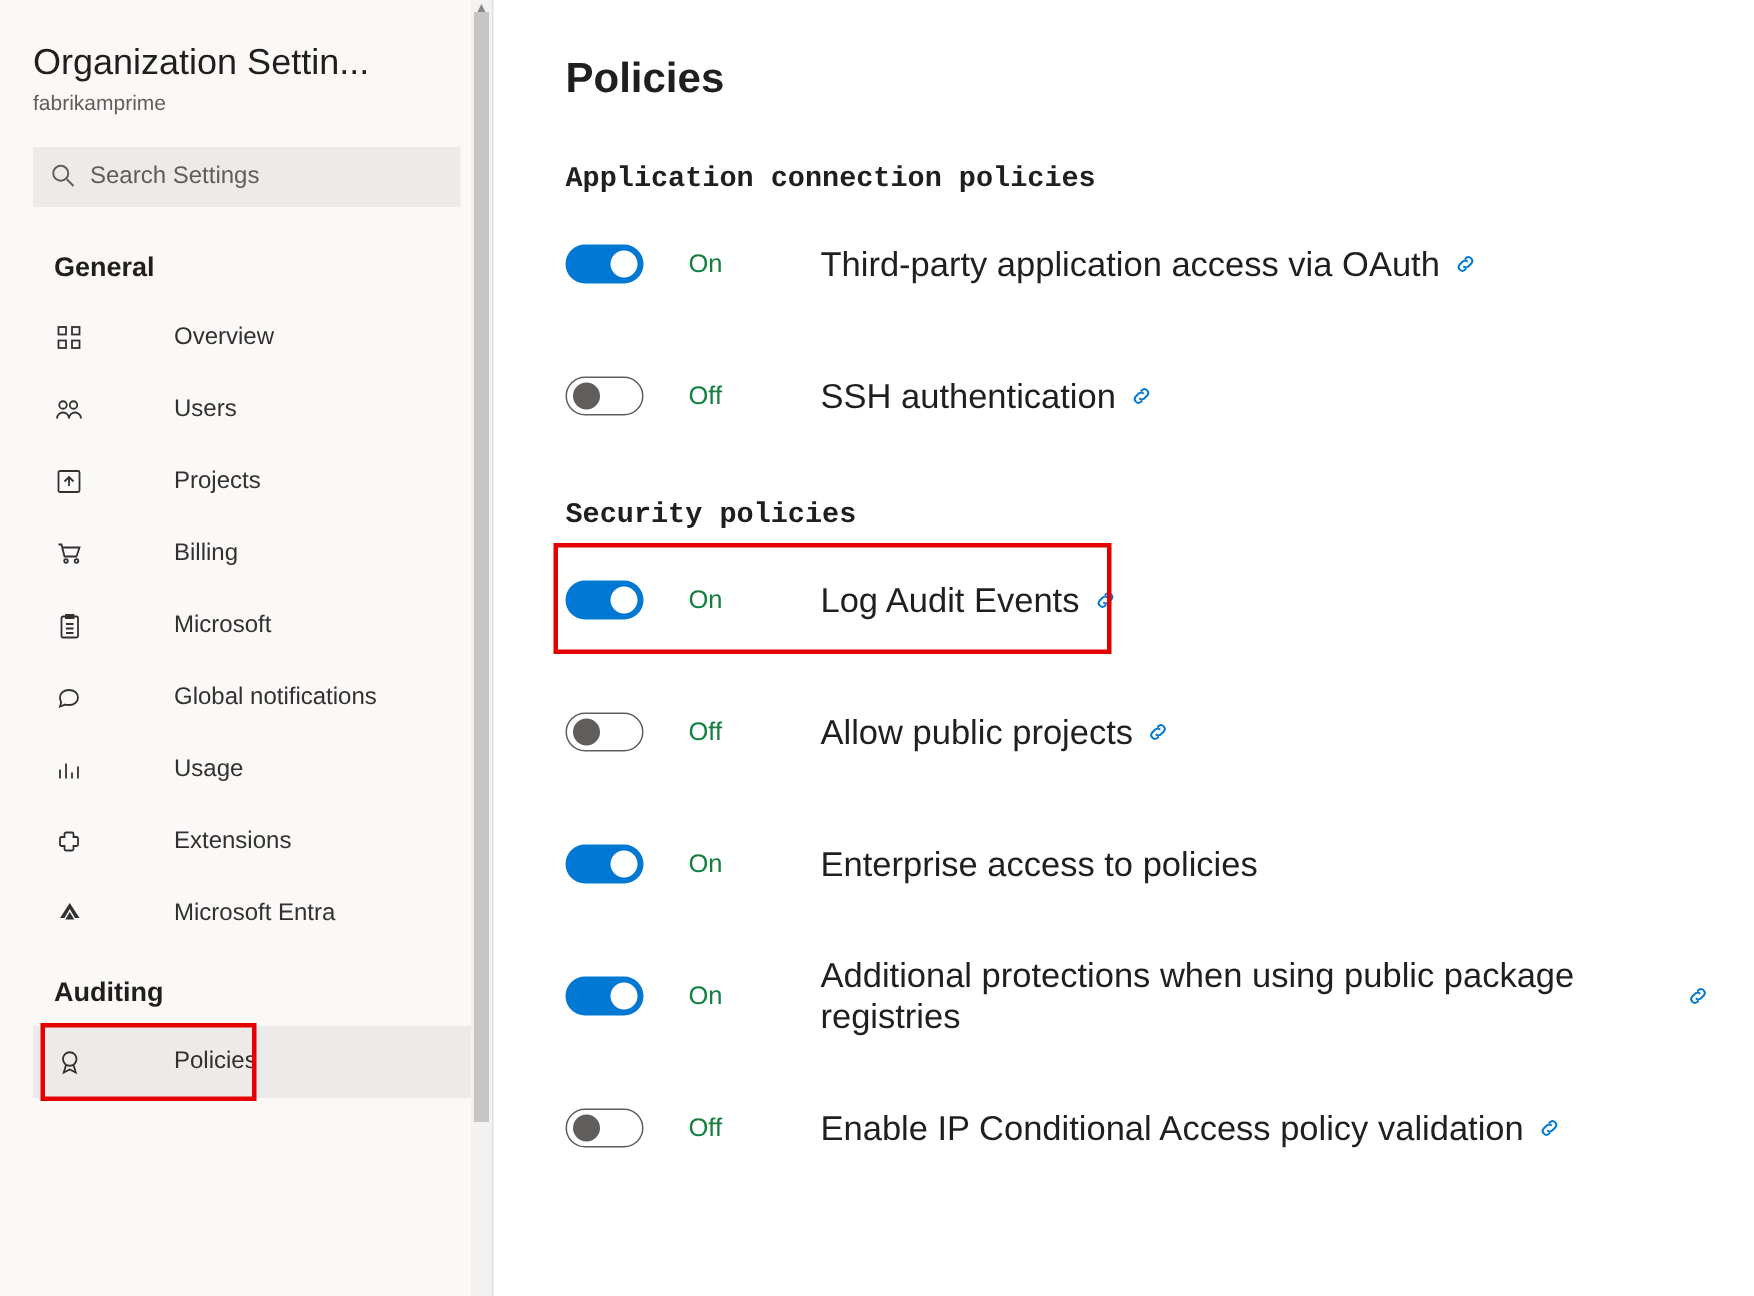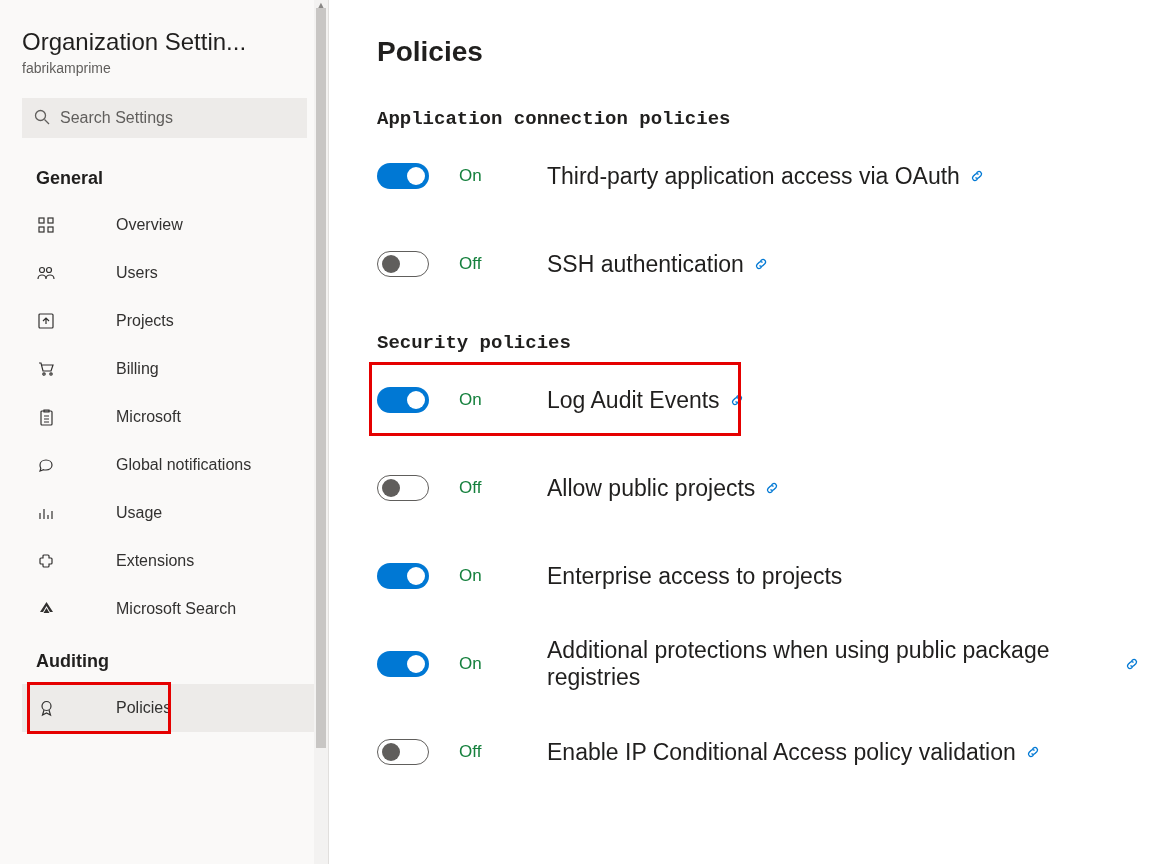--- a/index.html
+++ b/index.html
@@ -309,21 +309,21 @@
           </svg>
       </span>
       <span>Extensions</span>
     </div>
     <div class="nav-item">
       <span class="nav-icon">
         <svg width="17" height="16" viewBox="0 0 17 16" fill="currentColor">
             <path d="M8.5 1 L15 11 H12 L8.5 5 L5 11 H2 Z M5.5 12 H11.5 L8.5 7 Z"></path>
           </svg>
       </span>
-      <span>Microsoft Search</span>
+      <span>Microsoft Entra</span>
     </div>
 
     <div class="section-header">Auditing</div>
 
     <div style="position:relative;">
       <div class="nav-item selected">
         <span class="nav-icon">
           <svg width="15" height="17" viewBox="0 0 15 17" fill="none" stroke="currentColor" stroke-width="1.2">
               <circle cx="7.5" cy="6" r="4.5"></circle>
               <path d="M5 10l-1.5 5 4-2 4 2L10 10"></path>
@@ -409,21 +409,21 @@
       </span>
   </div>
 
   <div class="policy-row">
     <div class="toggle-wrap">
       <div class="toggle on">
           <div class="toggle-knob"></div>
         </div>
       <span class="toggle-label">On</span>
     </div>
-    <span class="policy-name">Enterprise access to projects</span>
+    <span class="policy-name">Enterprise access to policies</span>
   </div>
 
   <div class="policy-row">
     <div class="toggle-wrap">
       <div class="toggle on">
           <div class="toggle-knob"></div>
         </div>
       <span class="toggle-label">On</span>
     </div>
     <span class="policy-name">Additional protections when using public package registries</span>

